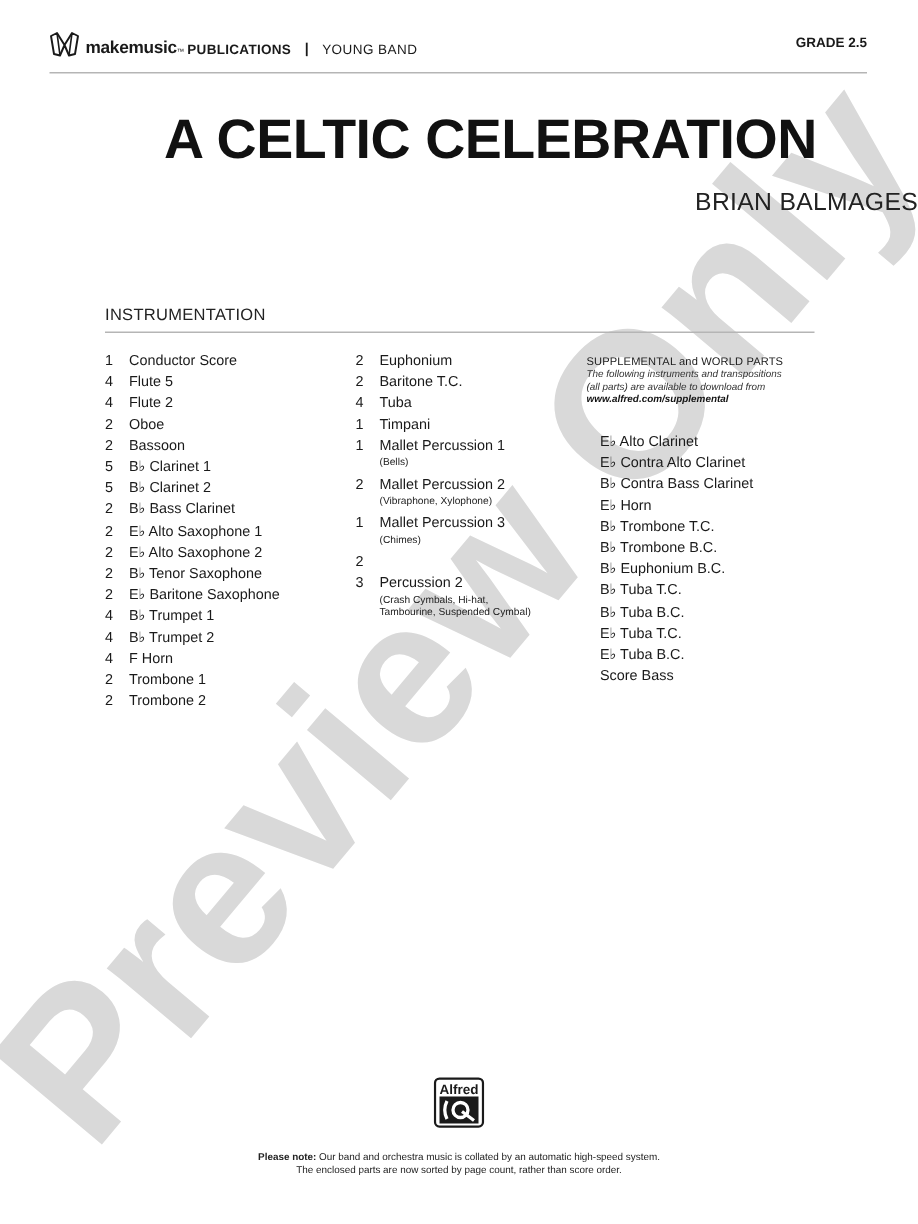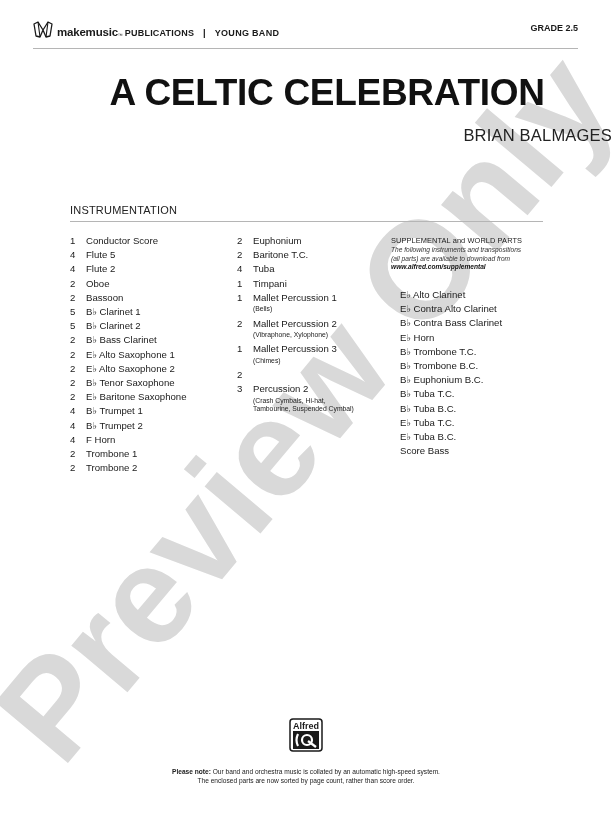--- a/index.html
+++ b/index.html
@@ -4,21 +4,21 @@
 <style>
   html, body { margin:0; padding:0; background:#ffffff; }
   body { width:612px; height:816px; position:relative; overflow:hidden; font-family:"Liberation Sans", sans-serif; color:#1a1a1a; }
   .abs { position:absolute; }
   .hdr { top:20px; left:33px; height:18px; display:flex; align-items:flex-end; font-size:9.5px; }
   .logo-icon { width:20px; height:17px; margin-right:4px; }
   .brand { font-size:11.5px; font-weight:bold; letter-spacing:-0.2px; }
   .brand-tm { font-size:5px; vertical-align:super; margin-right:2px; }
   .pubs { font-weight:bold; font-size:9px; letter-spacing:0.2px; }
   .sep { margin:0 9px; font-weight:bold; }
-  .band { font-weight:bold; font-size:9px; letter-spacing:0.3px; }
+  .band { font-weight:normal; font-size:9px; letter-spacing:0.3px; }
   .grade { top:23px; right:34px; font-size:9px; font-weight:bold; }
   .rule-top { top:48px; left:33px; width:545px; height:1px; background:#b5b5b5; }
   .title { top:72px; left:0; width:612px; text-align:center; font-size:37px; font-weight:bold; letter-spacing:-0.3px; color:#111;margin-left:21px; }
   .composer { top:126px; left:0; width:612px; text-align:right; font-size:16.5px; letter-spacing:0.2px; color:#222; }
   .instr-head { top:204px; left:70px; font-size:11px; letter-spacing:0.2px; color:#222; }
   .rule-instr { top:221px; left:70px; width:473px; height:1px; background:#b5b5b5; }
   .col { font-size:9.6px; line-height:14.2px; }
   .row { display:flex; }
   .qty { width:16px; flex:none; }
   .sub { font-size:6.8px; line-height:8.6px; color:#222; display:block; }

